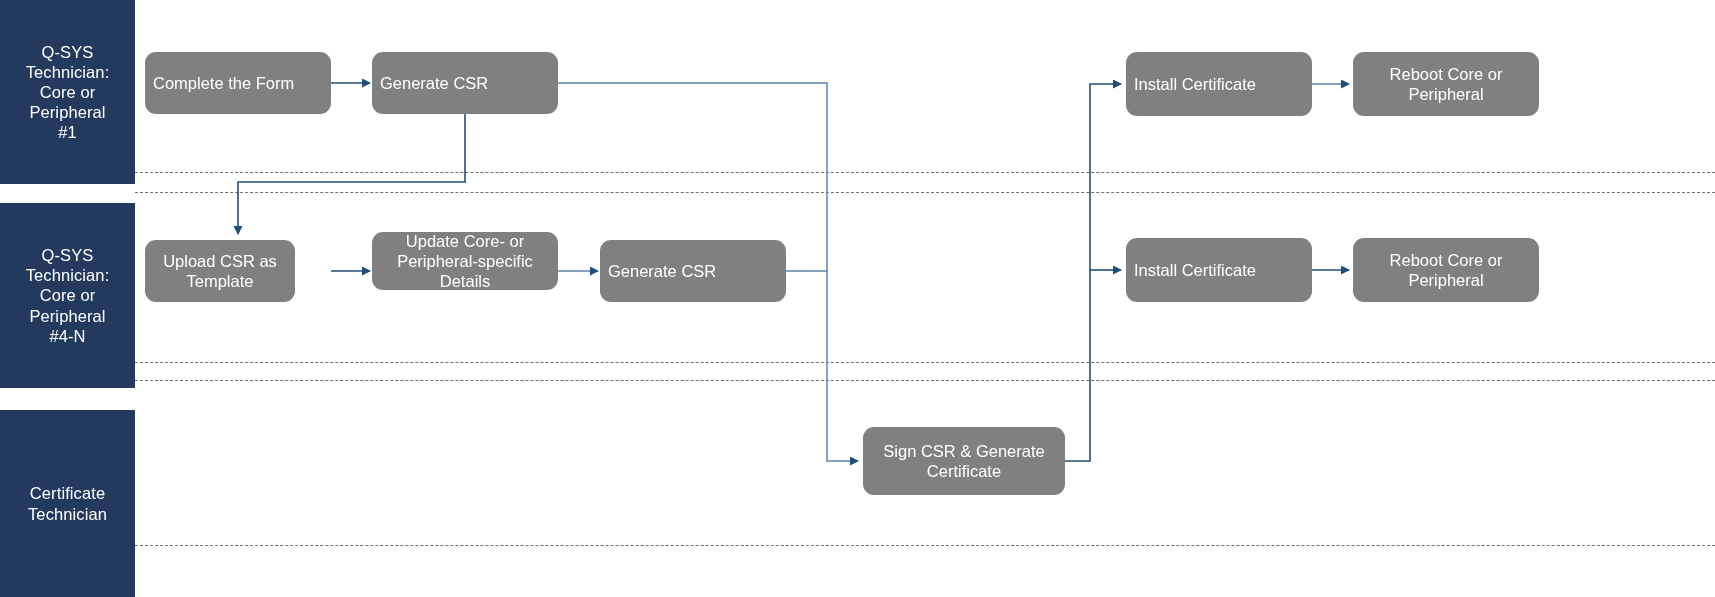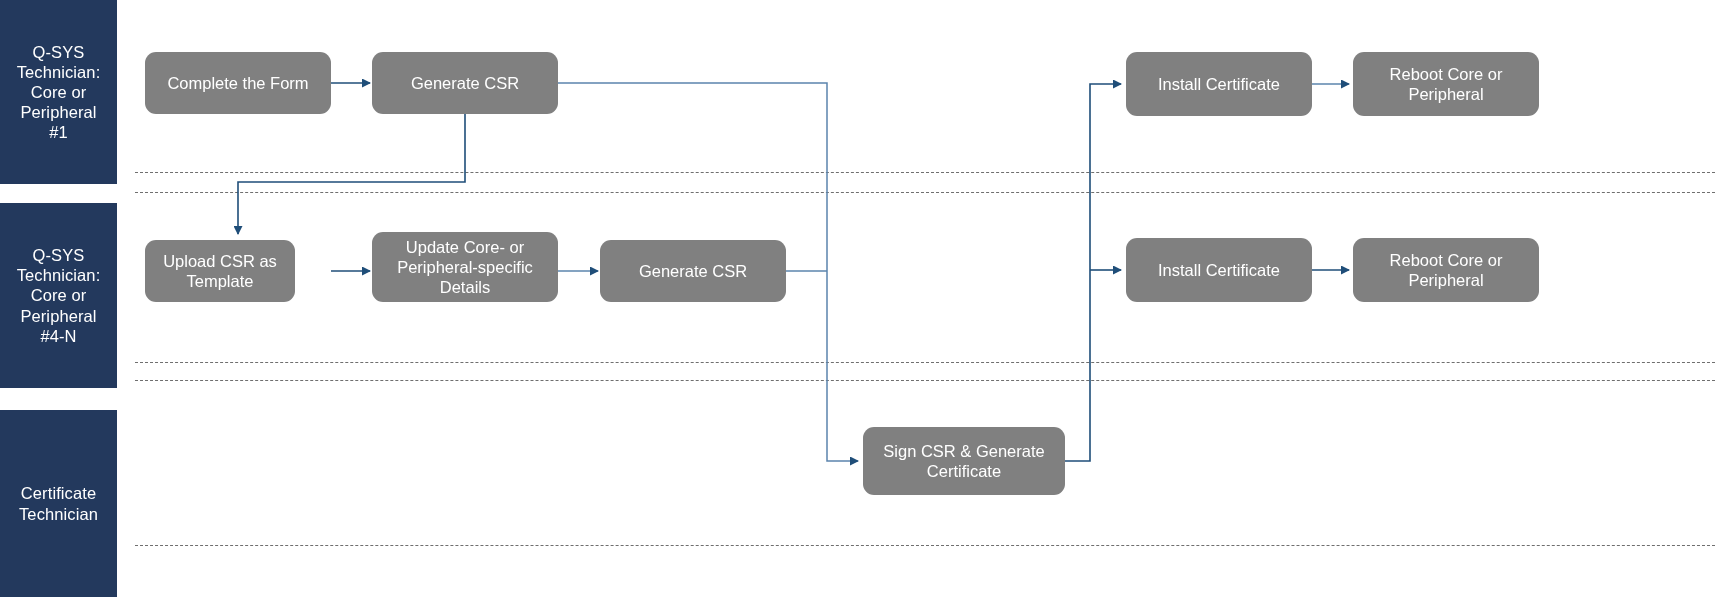--- a/index.html
+++ b/index.html
@@ -8,21 +8,21 @@
   #canvas{
     position:relative;
     width:1715px;height:597px;
     background:#ffffff;
     overflow:hidden;
   }
   
   .lane-header{
     position:absolute;
     left:0;
-    width:117px;
+    width:135px;
     background:#23395d;
     color:#ffffff;
     display:flex;
     align-items:center;
     justify-content:center;
     text-align:center;
     font-size:16.5px;
     line-height:1.22;
     box-sizing:border-box;
     padding:4px 6px;
@@ -38,21 +38,21 @@
     border-top:1.6px dashed #6f6f6f;
   }
   
   .node{
     position:absolute;
     background:#808080;
     color:#ffffff;
     border-radius:11px;
     display:flex;
     align-items:center;
-    justify-content:center;
+    justify-content:flex-start;
     text-align:center;
     font-size:16.5px;
     line-height:1.22;
     box-sizing:border-box;
     padding:4px 8px;
   }
   
   #wires{
     position:absolute;
     left:0;top:0;
@@ -155,21 +155,21 @@
     </div>
   </div>
 
   <div class="node" style="left:145px;top:240px;width:150px;height:62px;">
     <div>
       <span>Upload CSR as</span>
       <span>Template</span>
     </div>
   </div>
 
-  <div class="node" style="left:372px;top:232px;width:186px;height:70px;">
+  <div class="node" style="left:372px;top:232px;width:186px;height:58px;">
     <div>
       <span>Update Core- or</span>
       <span>Peripheral-specific</span>
       <span>Details</span>
     </div>
   </div>
 
   <div class="node" style="left:600px;top:240px;width:186px;height:62px;">
     <div>
       <span>Generate CSR</span>

